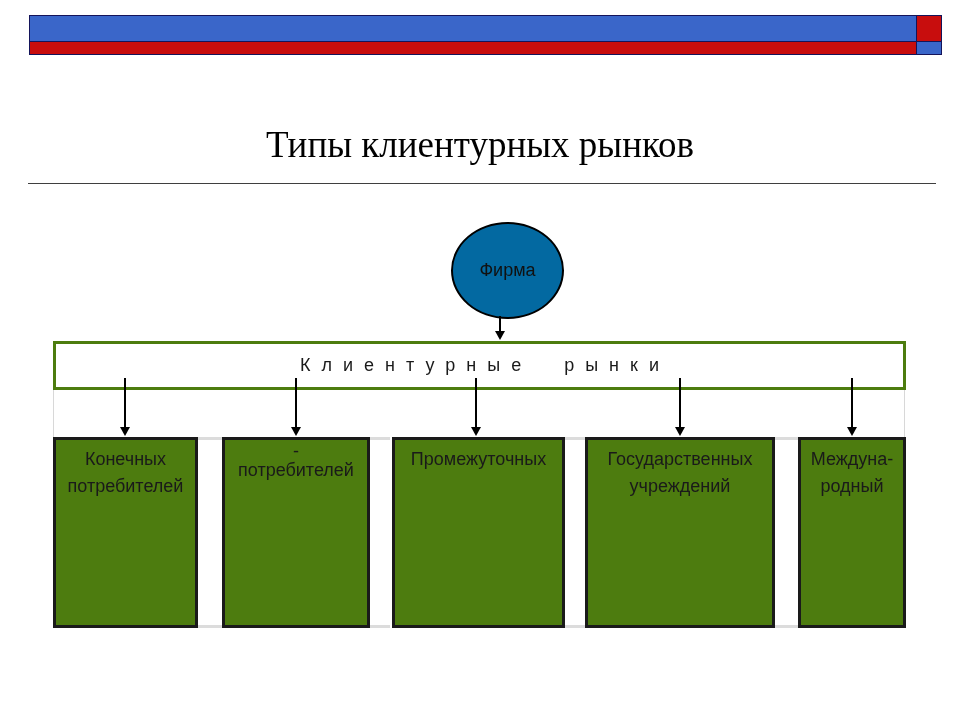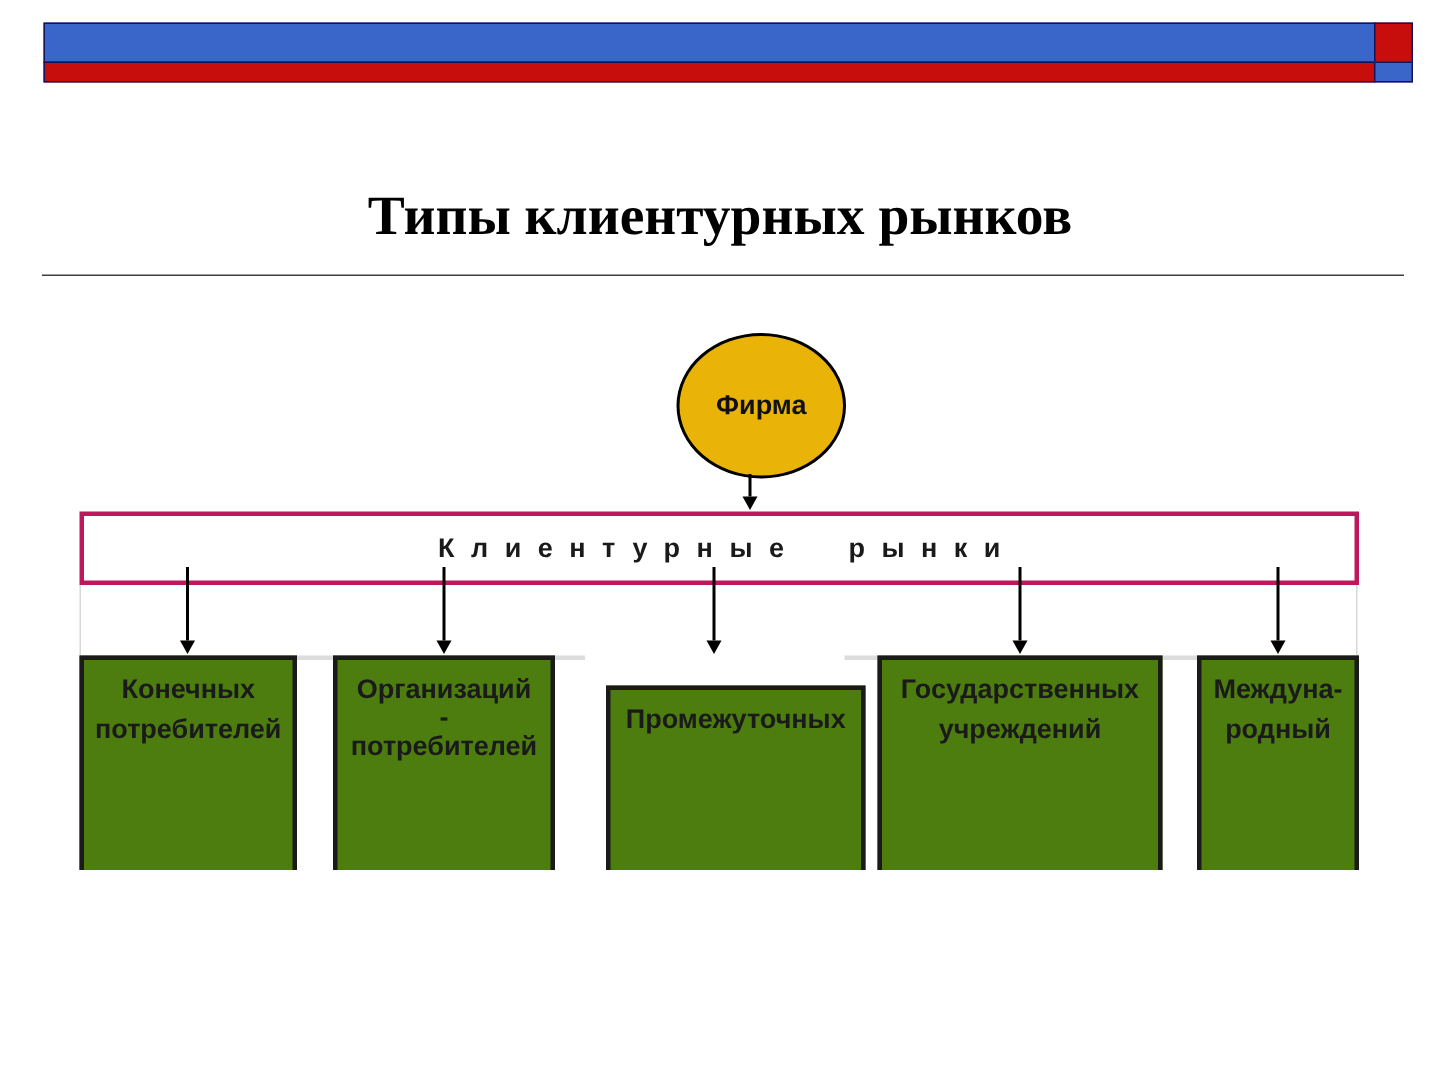--- a/index.html
+++ b/index.html
@@ -1,37 +1,37 @@
 <!DOCTYPE html>
 <html><head>
 <meta charset="utf-8">
 <style>
   html,body{margin:0;padding:0;background:#ffffff;}
   body{width:960px;height:720px;font-family:"Liberation Sans", sans-serif;}
-  .slide{position:relative;width:960px;height:580px;background:#ffffff;overflow:hidden;font-weight:bold;}
+  .slide{position:relative;width:960px;height:720px;background:#ffffff;overflow:hidden;}
 
   
   .hdr{position:absolute;box-sizing:border-box;border:1px solid #14145A;}
   .hdr-blue{left:29px;top:15px;width:888px;height:27px;background:#3A66C9;}
   .hdr-red-sq{left:916px;top:15px;width:26px;height:27px;background:#C80D0D;}
   .hdr-red{left:29px;top:41px;width:888px;height:14px;background:#C80D0D;}
   .hdr-blue-sq{left:916px;top:41px;width:26px;height:14px;background:#3A66C9;}
 
   
   .title{position:absolute;left:0;top:122px;width:960px;text-align:center;
          font-family:"Liberation Serif", serif;font-size:37px;line-height:46px;color:#000;}
   .divider{position:absolute;left:28px;top:183px;width:908px;height:1px;background:#3f3f3f;}
 
   
   .ellipse{position:absolute;left:451px;top:222px;width:113px;height:97px;box-sizing:border-box;
-           background:#eab308;border:2px solid #000;border-radius:50%;
+           background:#0369a1;border:2px solid #000;border-radius:50%;
            display:flex;align-items:center;justify-content:center;
            font-size:18px;color:#111;}
   .mbar{position:absolute;left:53px;top:341px;width:853px;height:49px;box-sizing:border-box;
-        background:#fff;border:3px solid #be185d;
+        background:#fff;border:3px solid #4d7c0f;
         display:flex;align-items:center;justify-content:center;
         font-size:18px;letter-spacing:11px;word-spacing:16px;padding-left:11px;color:#1a1a1a;}
 
   .arrow{position:absolute;display:flex;flex-direction:column;align-items:center;width:10px;}
   .arrow .shaft{width:2px;flex:1;background:#000;}
   .arrow .head{width:0;height:0;border-left:5px solid transparent;border-right:5px solid transparent;
                border-top:9px solid #000;}
   .arr0{left:495px;top:316px;height:24px;}
   .arr1{left:120px;top:378px;height:58px;}
   .arr2{left:291px;top:378px;height:58px;}
@@ -44,21 +44,21 @@
   .gap-seg{position:absolute;height:3px;background:#DCDCDC;}
   .gt{top:437px;} .gb{top:625px;}
   .g1{left:198px;width:24px;} .g2{left:370px;width:20px;}
   .g3{left:563px;width:22px;} .g4{left:775px;width:23px;}
 
   .box{position:absolute;top:437px;height:191px;box-sizing:border-box;background:#4d7c0f;
        border:3px solid #1a1a1a;text-align:center;font-size:18px;line-height:27px;
        padding-top:6px;color:#1a1a1a;}
   .box1{left:53px;width:145px;}
   .box2{left:222px;width:148px;}
-  .box3{left:404px;width:173px;margin-top:20px;}
+  .box3{left:392px;width:173px;}
   .box4{left:585px;width:190px;}
   .box5{left:798px;width:108px;}
   .hyph-line{line-height:11px;}
 </style>
 </head>
 <body>
 
 <div class="slide">
 
   <div class="hdr hdr-blue"></div>
@@ -114,21 +114,20 @@
   <div class="gap-seg gb g2"></div>
   <div class="gap-seg gb g3"></div>
   <div class="gap-seg gb g4"></div>
 
   <div class="box box1">
     <div>Конечных</div>
     <div>потребителей</div>
   </div>
 
   <div class="box box2">
-    <div>Организаций</div>
     <div class="hyph-line">-</div>
     <div>потребителей</div>
   </div>
 
   <div class="box box3">
     <div>Промежуточных</div>
   </div>
 
   <div class="box box4">
     <div>Государственных</div>

